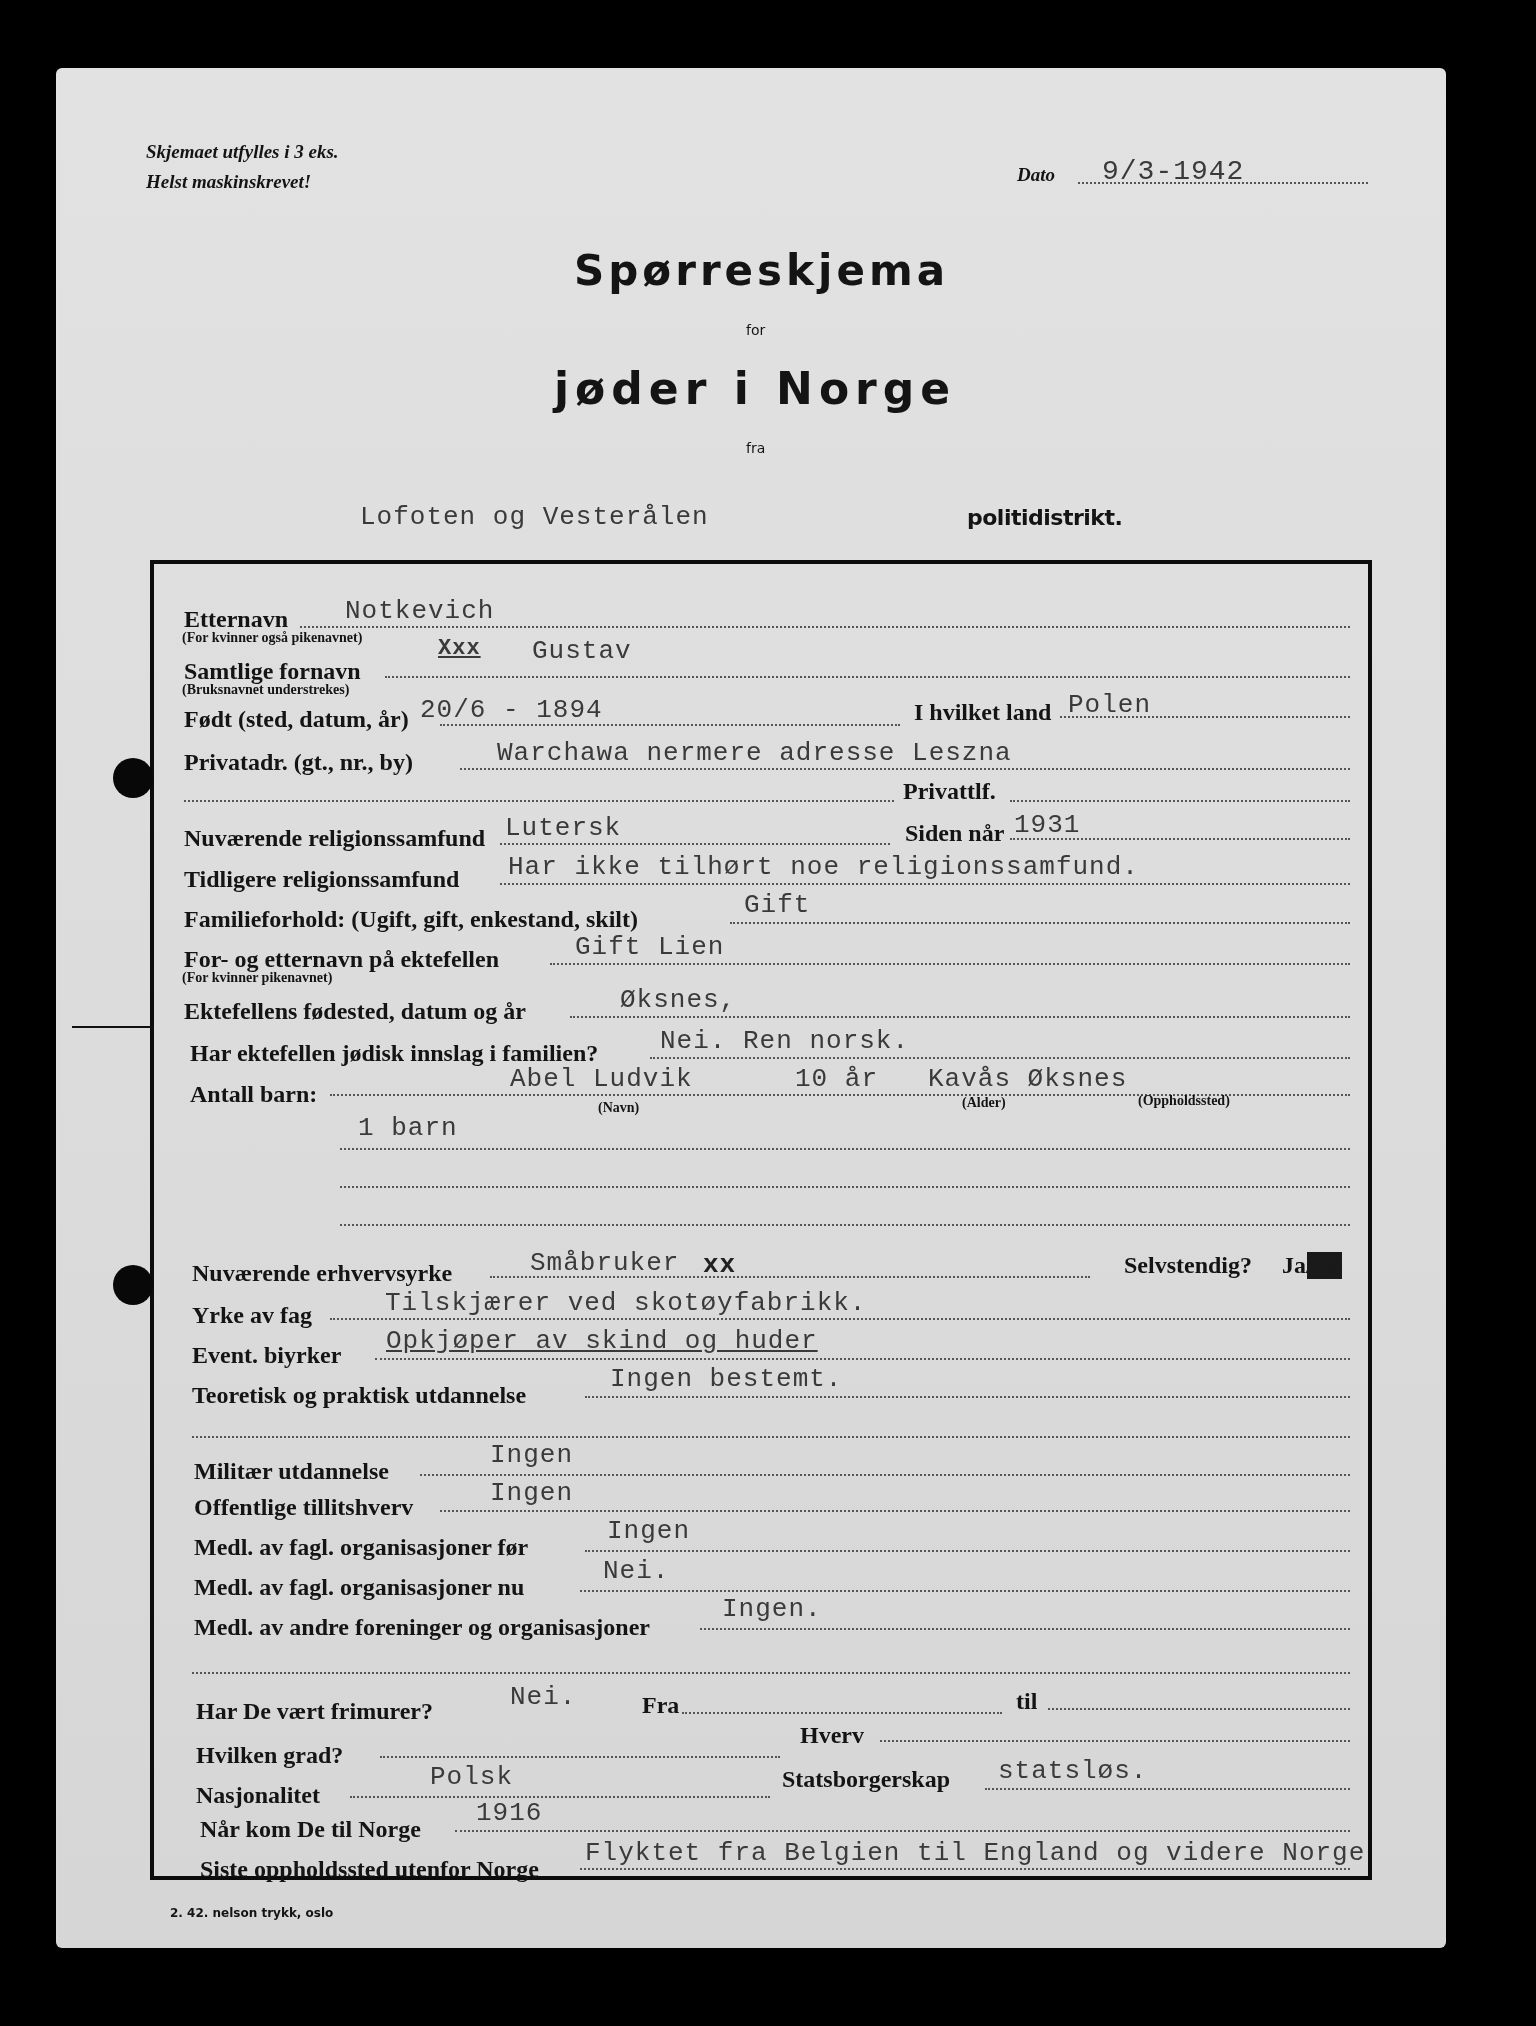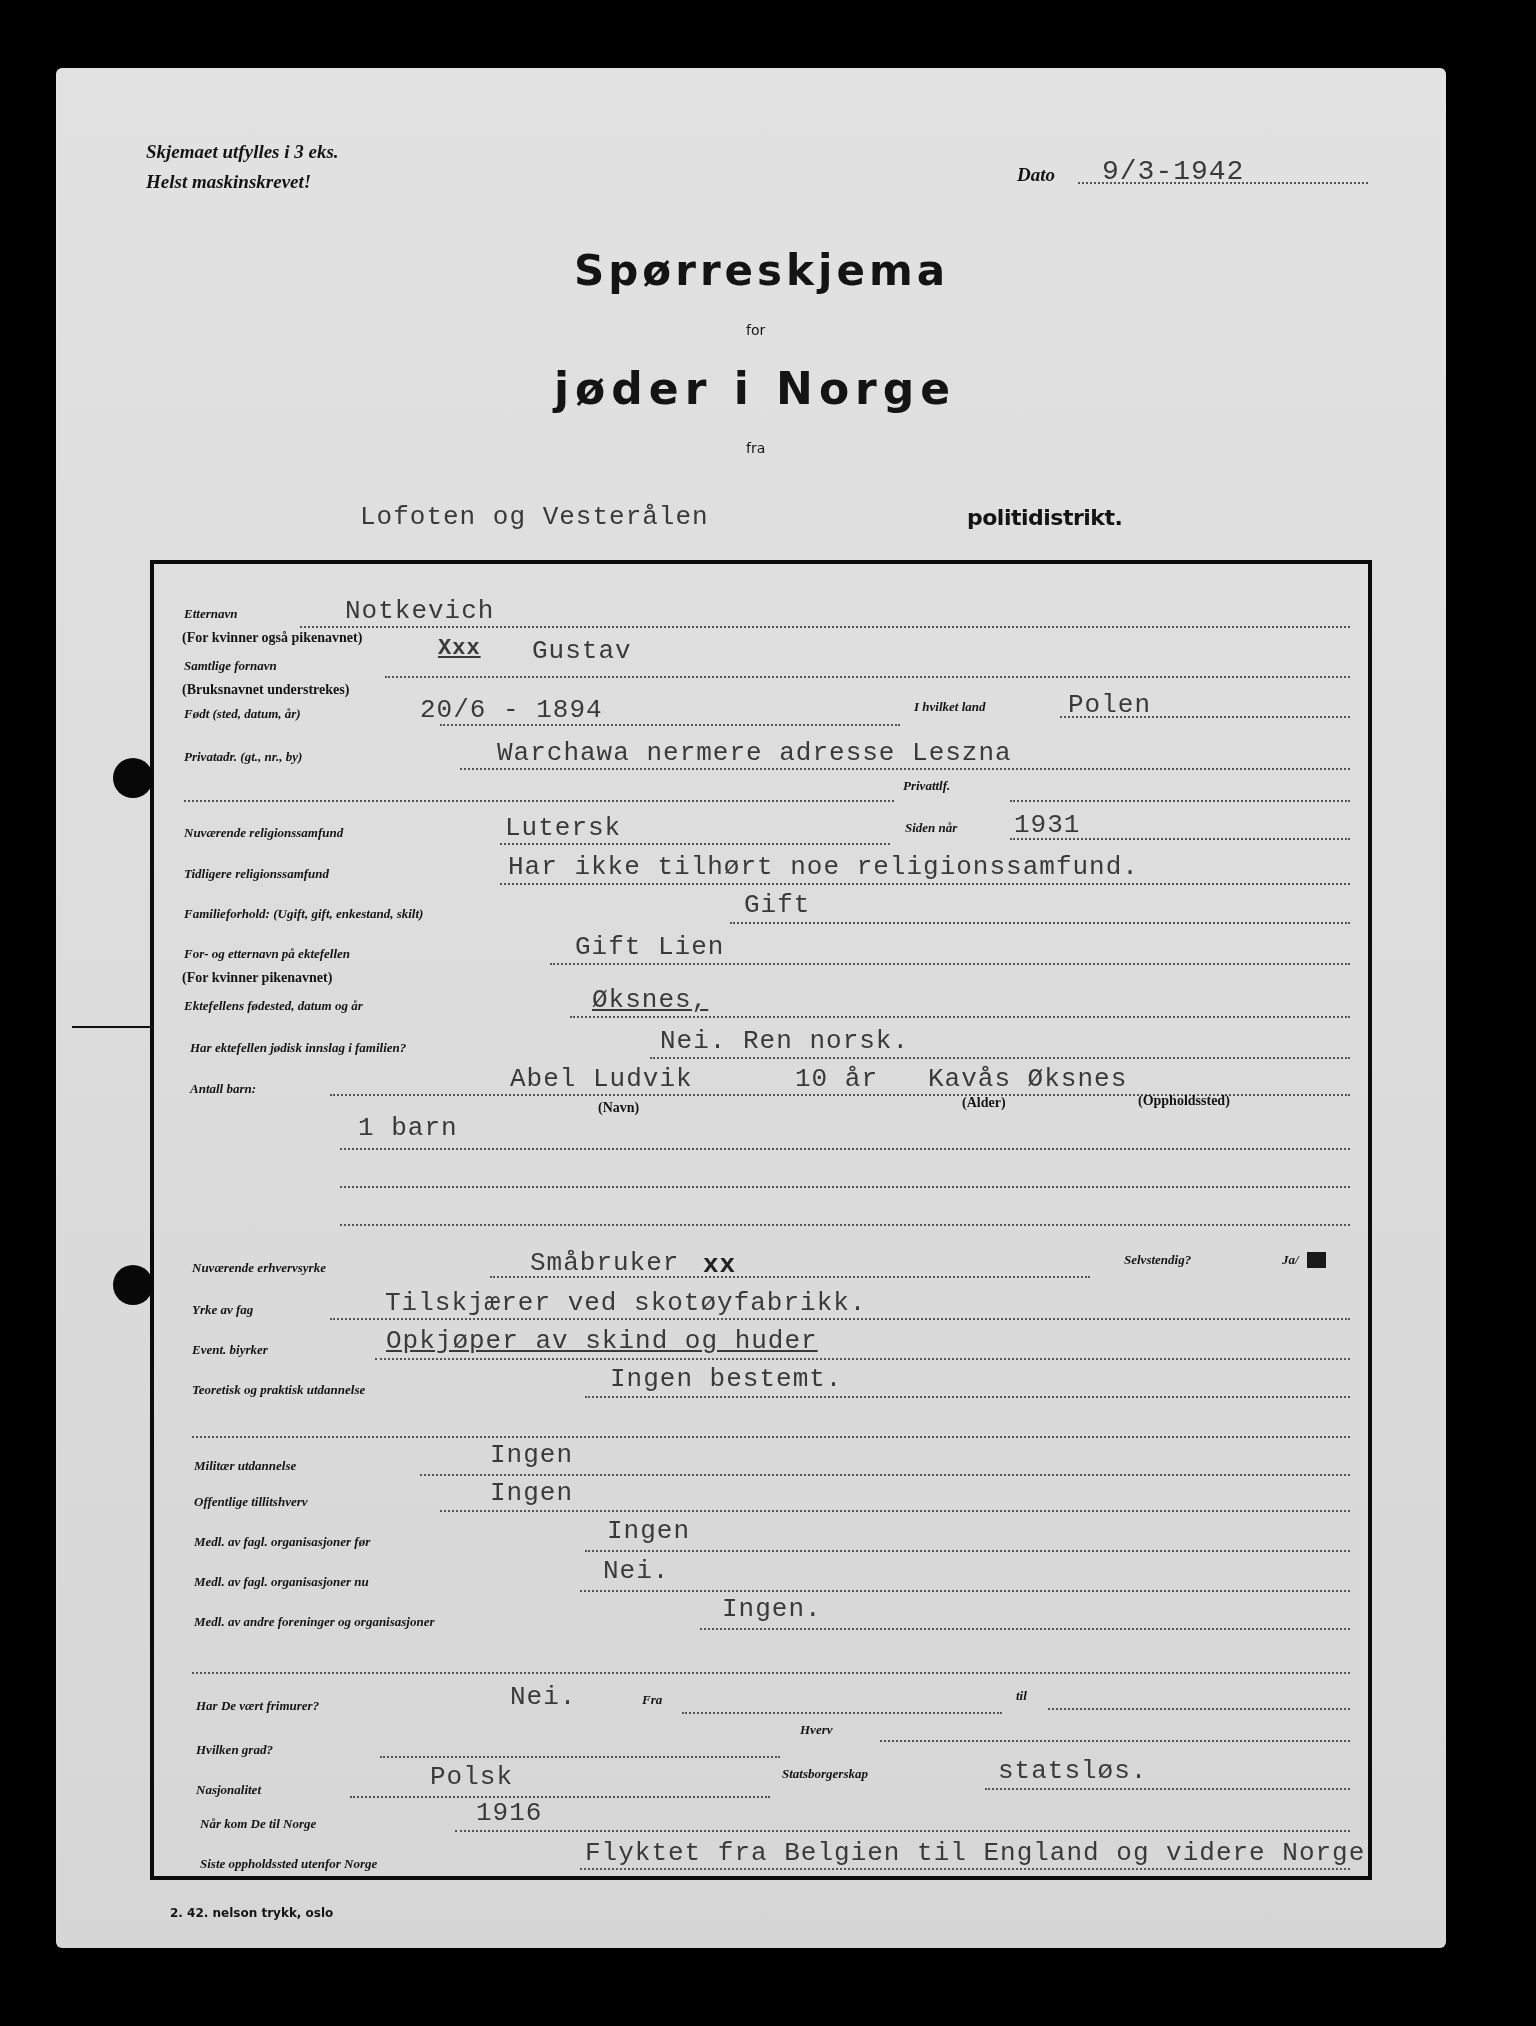--- a/index.html
+++ b/index.html
@@ -7,21 +7,21 @@
          font-family:"Liberation Serif", serif; color:#141414; }
   .paper { position:absolute; left:56px; top:68px; width:1390px; height:1880px;
            background:#dcdcdc; border-radius:6px;
            background-image:linear-gradient(90deg, rgba(255,255,255,0.06) 0 2px, transparent 2px 120px),
                             linear-gradient(180deg, #e2e2e2, #d6d6d6); }
   .abs { position:absolute; white-space:nowrap; }
   .ital { font-style:italic; font-weight:bold; font-size:19px; line-height:30px; }
   .title { font-family:"DejaVu Sans", sans-serif; font-weight:bold; letter-spacing:4px; }
   .small-sans { font-family:"DejaVu Sans", sans-serif; font-size:14px; }
   .type { font-family:"Liberation Mono", monospace; color:#3a3a3a; font-size:26px; letter-spacing:1px; }
-  .lbl { font-weight:bold; font-size:13px;font-style:italic; }
+  .lbl { font-weight:bold; font-size:24px; }
   .sub { font-weight:bold; font-size:14px; }
   .dots { position:absolute; height:0; border-bottom:2px dotted #555; }
   .frame { position:absolute; left:150px; top:560px; width:1222px; height:1320px;
            border:4px solid #0c0c0c; box-sizing:border-box; }
   .hole { position:absolute; width:40px; height:40px; border-radius:50%; background:#080808; }
   .mark { position:absolute; height:2px; background:#111; }
   .dist { font-family:"DejaVu Sans", sans-serif; font-weight:bold; font-size:22px; letter-spacing:-0.5px; }
 </style>
 </head>
 <body>
@@ -86,21 +86,21 @@
 <div class="abs lbl" style="left:184px;top:906px;">Familieforhold: (Ugift, gift, enkestand, skilt)</div>
 <div class="abs type" style="left:744px;top:890px;">Gift</div>
 <div class="dots" style="left:730px;top:922px;width:620px;"></div>
 
 <div class="abs lbl" style="left:184px;top:946px;">For- og etternavn på ektefellen</div>
 <div class="abs type" style="left:575px;top:932px;">Gift Lien</div>
 <div class="dots" style="left:550px;top:963px;width:800px;"></div>
 <div class="abs sub" style="left:182px;top:970px;">(For kvinner pikenavnet)</div>
 
 <div class="abs lbl" style="left:184px;top:998px;">Ektefellens fødested, datum og år</div>
-<div class="abs type" style="left:592px;top:985px;text-decoration:underline;">Øksnes,</div>
+<div class="abs type" style="left:620px;top:985px;">Øksnes,</div>
 <div class="dots" style="left:570px;top:1016px;width:780px;"></div>
 
 <div class="abs lbl" style="left:190px;top:1040px;">Har ektefellen jødisk innslag i familien?</div>
 <div class="abs type" style="left:660px;top:1026px;">Nei. Ren norsk.</div>
 <div class="dots" style="left:650px;top:1057px;width:700px;"></div>
 
 <div class="abs lbl" style="left:190px;top:1081px;">Antall barn:</div>
 <div class="abs type" style="left:358px;top:1066px;margin-top:47px;">1 barn</div>
 <div class="abs type" style="left:510px;top:1064px;">Abel Ludvik</div>
 <div class="abs type" style="left:795px;top:1064px;">10 år</div>

